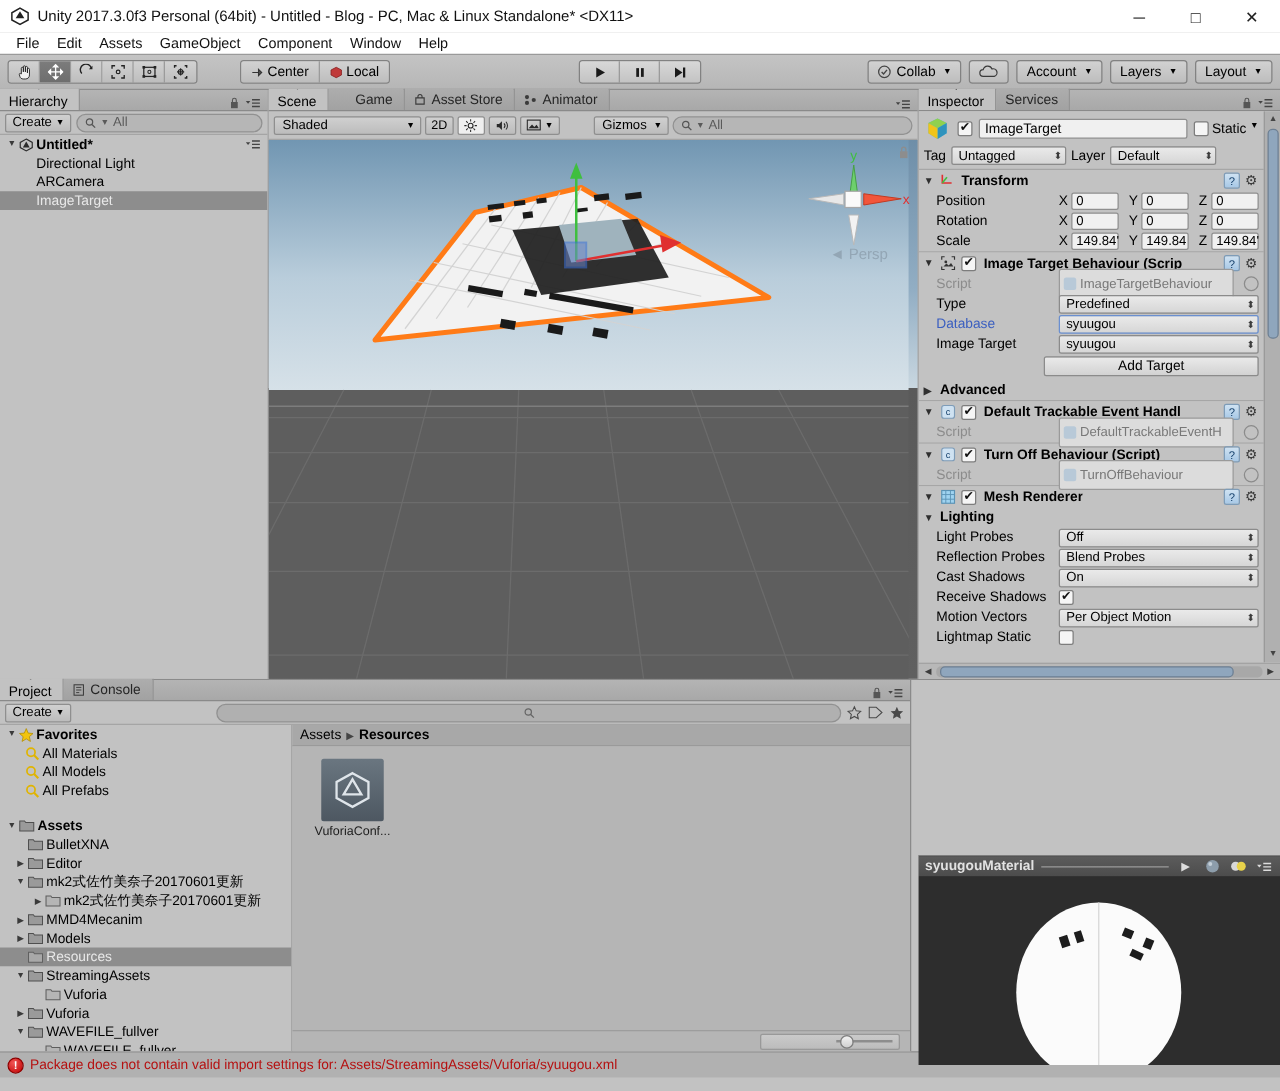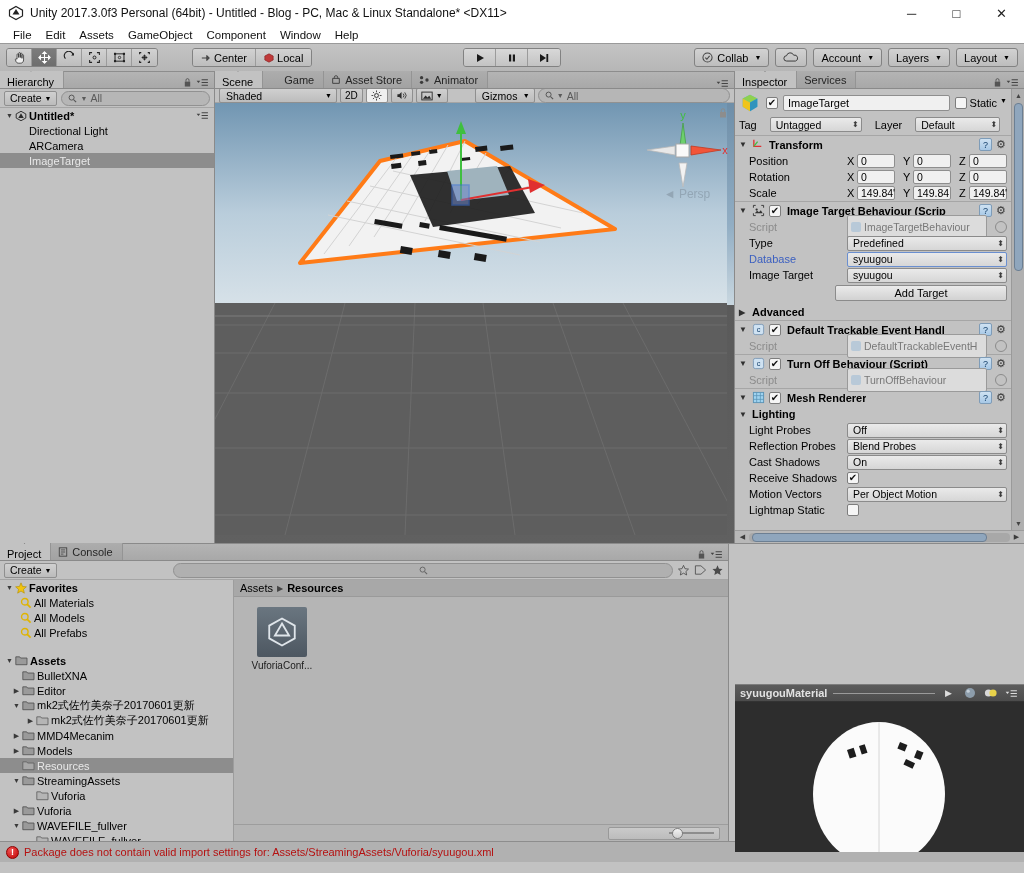--- a/index.html
+++ b/index.html
@@ -55,21 +55,21 @@
                background:linear-gradient(#d0d0d0,#bcbcbc); border:1px solid #8f8f8f; border-radius:2px; }
   .searchbox { flex:1; height:15px; background:#b6b6b6; border:1px solid #919191; border-radius:8px;
                display:flex; align-items:center; padding:0 6px; font-size:10.5px; color:#5a5a5a; }
   .tree { flex:1; background:#c2c2c2; overflow:hidden; font-size:11px; }
   .trow { height:15px; display:flex; align-items:center; padding-left:4px; white-space:nowrap; }
   .trow.sel { background:#8d8d8d; color:#e8e8e8; }
   .trow .arr { width:11px; font-size:7px; color:#3a3a3a; display:flex; align-items:center; justify-content:center; }
   .trow .lbl { margin-left:2px; }
 
   .scenepanel { flex:1; display:flex; flex-direction:column; border-right:1px solid #8a8a8a; }
-  .scenebar { height:14px; background:#c2c2c2; display:flex; align-items:center; gap:3px; padding:0 4px;
+  .scenebar { height:23px; background:#c2c2c2; display:flex; align-items:center; gap:3px; padding:0 4px;
               border-bottom:1px solid #a5a5a5; }
   .sdrop { height:15px; min-width:95px; display:flex; align-items:center; justify-content:space-between;
            padding:0 4px 0 6px; font-size:10.5px; background:linear-gradient(#d0d0d0,#bcbcbc);
            border:1px solid #8f8f8f; border-radius:2px; }
   .sbtn { height:15px; min-width:22px; display:flex; align-items:center; justify-content:center; padding:0 4px;
           font-size:10px; background:linear-gradient(#d0d0d0,#bcbcbc); border:1px solid #8f8f8f; border-radius:2px; }
   .sbtn.on { background:#efefef; }
   .sceneview { flex:1; position:relative; overflow:hidden;
                background:linear-gradient(#6e8ea8 0%, #92aec4 28%, #c9d7e0 46%, #5a5a5a 46%, #606060 100%); }
 
@@ -84,21 +84,21 @@
   .insp-inner { width:276px; }
 
   .objhdr { display:flex; align-items:center; padding:3px 4px 2px 4px; gap:5px; }
   .objicon { width:22px; height:22px; flex:0 0 auto; }
   .nmfield { flex:1; height:16px; background:#f0f0f0; border:1px solid #8e8e8e; border-radius:2px;
              display:flex; align-items:center; padding:0 4px; font-size:11px; }
   .statbox { display:flex; gap:3px; font-size:11px; }
   .cb { width:12px; height:12px; background:#f5f5f5; border:1px solid #7d7d7d; border-radius:2px;
         display:flex; align-items:center; justify-content:center; flex:0 0 auto; }
   .cb.chk::after { content:"✔"; font-size:10px; color:#111; line-height:1; }
-  .taglayer { display:flex; align-items:center; gap:13px; padding:1px 4px 3px 4px; font-size:11px; }
+  .taglayer { display:flex; align-items:center; gap:4px; padding:1px 4px 3px 4px; font-size:11px; }
   .dropf { height:15px; display:flex; align-items:center; justify-content:space-between; padding:0 3px 0 5px;
            background:linear-gradient(#eaeaea,#d6d6d6); border:1px solid #8b8b8b; border-radius:2px; font-size:10.5px; }
   .dropf .dd { font-size:8px; color:#3c3c3c; letter-spacing:-1px; }
 
   .compsep { height:1px; background:#a6a6a6; }
   .comphdr { height:17px; display:flex; align-items:center; gap:4px; padding:0 4px; background:#c2c2c2; }
   .comphdr .fold { font-size:8px; color:#2f2f2f; width:9px; }
   .comphdr .ctitle { font-weight:bold; font-size:11px; white-space:nowrap; overflow:hidden; }
   .comphdr .chicons { margin-left:auto; display:flex; gap:3px; align-items:center; }
   .hicon { width:13px; height:13px; background:linear-gradient(#cfe2f2,#a7c8e6); border:1px solid #7e9cb8; border-radius:2px;

